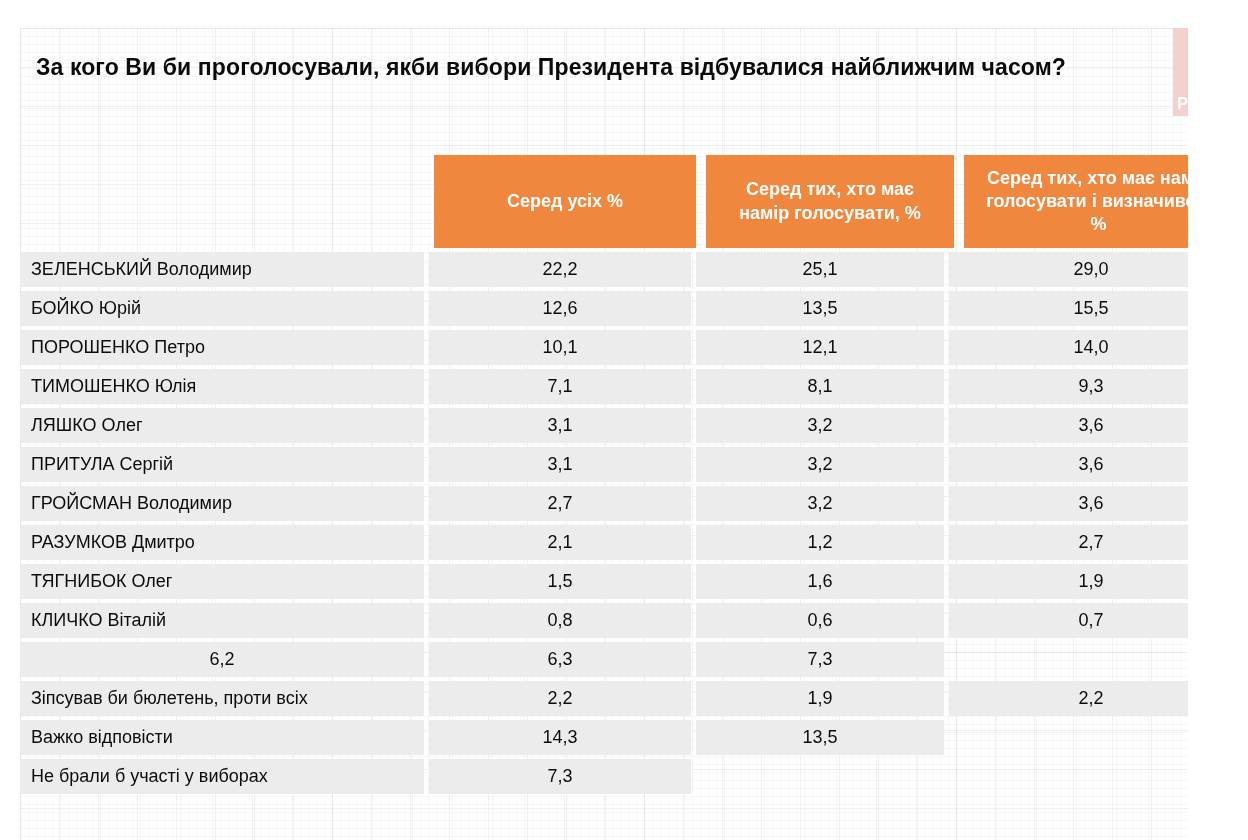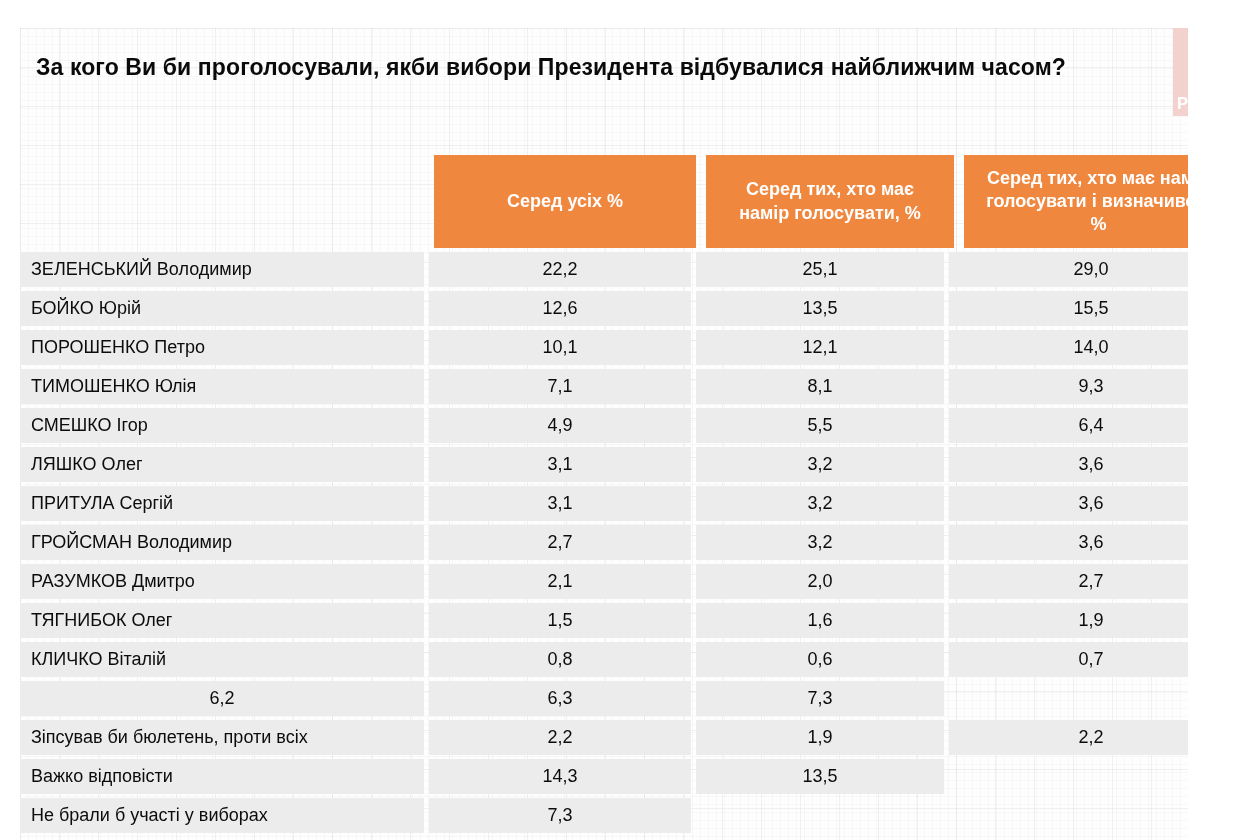--- a/index.html
+++ b/index.html
@@ -153,26 +153,20 @@
     <div class="cell val">14,0</div>
   </div>
 
   <div class="grid-row trow">
     <div class="cell name">ТИМОШЕНКО Юлія</div>
     <div class="cell val">7,1</div>
     <div class="cell val">8,1</div>
     <div class="cell val">9,3</div>
   </div>
 
-  <div class="grid-row trow">
-    <div class="cell name">СМЕШКО Ігор</div>
-    <div class="cell val">4,9</div>
-    <div class="cell val">5,5</div>
-    <div class="cell val">6,4</div>
-  </div>
 
   <div class="grid-row trow">
     <div class="cell name">ЛЯШКО Олег</div>
     <div class="cell val">3,1</div>
     <div class="cell val">3,2</div>
     <div class="cell val">3,6</div>
   </div>
 
   <div class="grid-row trow">
     <div class="cell name">ПРИТУЛА Сергій</div>
@@ -184,21 +178,21 @@
   <div class="grid-row trow">
     <div class="cell name">ГРОЙСМАН Володимир</div>
     <div class="cell val">2,7</div>
     <div class="cell val">3,2</div>
     <div class="cell val">3,6</div>
   </div>
 
   <div class="grid-row trow">
     <div class="cell name">РАЗУМКОВ Дмитро</div>
     <div class="cell val">2,1</div>
-    <div class="cell val">2,0</div>
+    <div class="cell val">1,2</div>
     <div class="cell val">2,7</div>
   </div>
 
   <div class="grid-row trow">
     <div class="cell name">ТЯГНИБОК Олег</div>
     <div class="cell val">1,5</div>
     <div class="cell val">1,6</div>
     <div class="cell val">1,9</div>
   </div>
 

